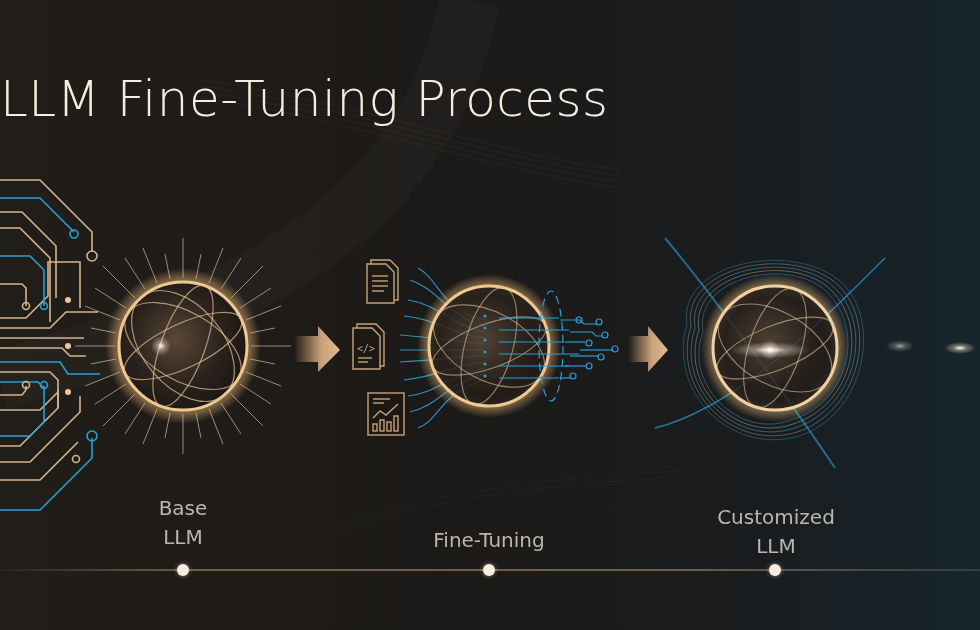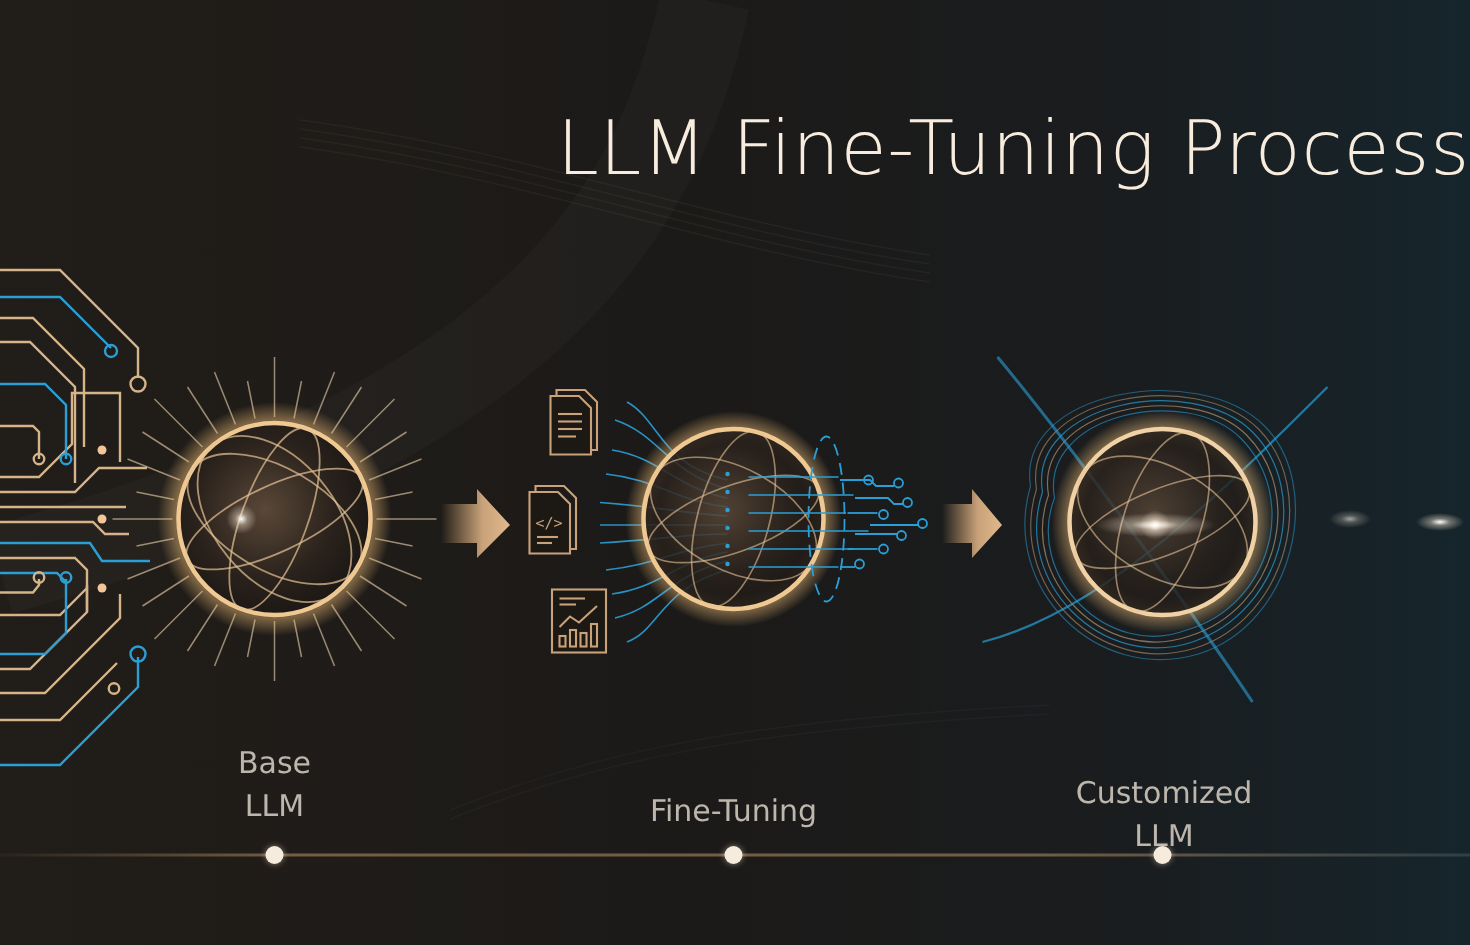--- a/index.html
+++ b/index.html
@@ -1,20 +1,20 @@
 <!DOCTYPE html>
 <html><head>
 <meta charset="utf-8">
 <style>
   html,body{margin:0;padding:0;}
   body{width:980px;height:630px;overflow:hidden;position:relative;
     background:linear-gradient(90deg,#211d19 0%,#1c1a18 45%,#1a1c1e 75%,#16252c 100%);
     font-family:"Liberation Sans",sans-serif;}
   .bg-sweep{position:absolute;left:0;top:0;width:980px;height:630px;pointer-events:none;}
-  .title{position:absolute;left:0;top:66px;width:980px;text-align:right;color:#f7ecdd;
+  .title{position:absolute;left:0;top:66px;width:980px;text-align:left;color:#f7ecdd;
     font-family:"DejaVu Sans",sans-serif;font-weight:300;font-size:50px;line-height:66px;letter-spacing:0.5px;}
   .stage-svg{position:absolute;left:0;top:0;}
   .label{position:absolute;color:#bdb6ad;font-family:"DejaVu Sans",sans-serif;font-size:20px;line-height:29px;text-align:center;}
   .timeline{position:absolute;left:0;top:569px;width:980px;height:2px;
     background:linear-gradient(90deg,rgba(200,160,110,0.05),rgba(200,160,110,0.5) 20%,rgba(200,160,110,0.5) 70%,rgba(120,140,150,0.25));}
   .dot{position:absolute;width:12px;height:12px;border-radius:50%;background:#f6ecdd;top:564px;box-shadow:0 0 4px rgba(255,230,200,0.5);}
 </style>
 </head>
 <body>
 
@@ -262,21 +262,21 @@
   <ellipse cx="900" cy="346" rx="14" ry="6" fill="url(#flare)" opacity="0.6"></ellipse>
 </svg>
 
 <div class="label" style="left:123px;top:494px;width:120px;">
   <div>Base</div>
   <div>LLM</div>
 </div>
 <div class="label" style="left:409px;top:526px;width:160px;">
   <div>Fine-Tuning</div>
 </div>
-<div class="label" style="left:696px;top:514px;width:160px;">
+<div class="label" style="left:696px;top:503px;width:160px;">
   <div>Customized</div>
   <div>LLM</div>
 </div>
 
 <div class="timeline"></div>
 <div class="dot" style="left:177px;"></div>
 <div class="dot" style="left:483px;"></div>
 <div class="dot" style="left:769px;"></div>
 
 </body></html>

